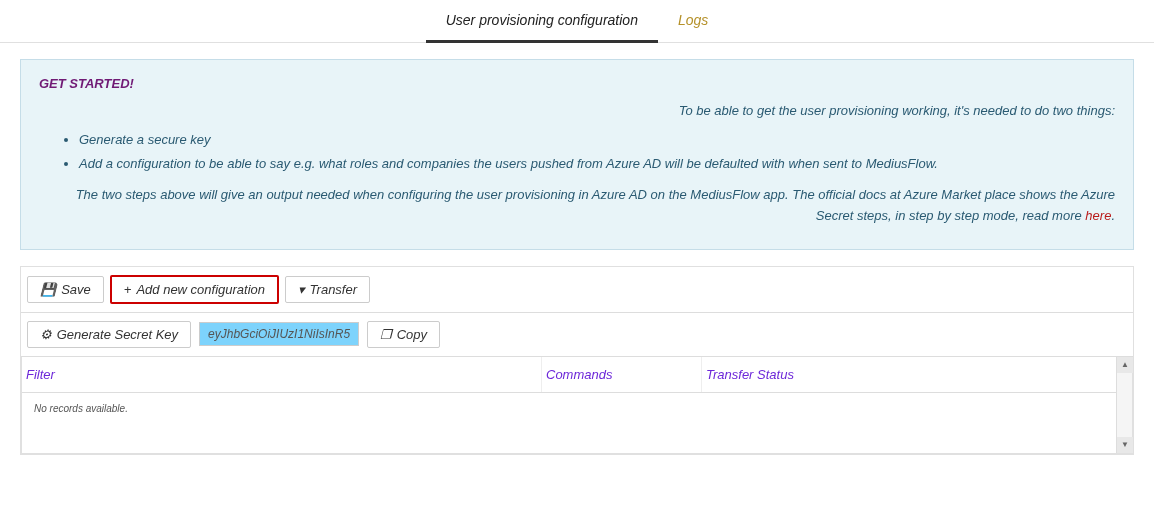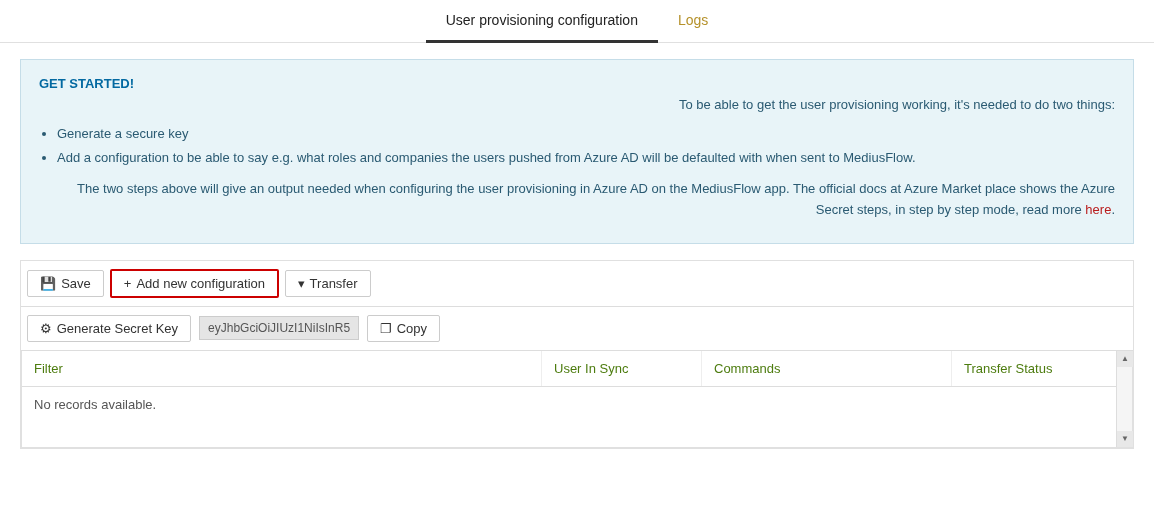--- a/index.html
+++ b/index.html
@@ -1,15 +1,15 @@
 <!DOCTYPE html>
 <html><head>
   <meta charset="utf-8">
   <style>
-    * { box-sizing: border-box; margin: 0; padding: 0; }
+    * { box-sizing: border-box; margin: 0; padding: 0; font-style: italic; }
     body {
       font-family: -apple-system, BlinkMacSystemFont, 'Segoe UI', Arial, sans-serif;
       font-size: 13px;
       background: #fff;
       color: #333;
       width: 1154px;
       min-height: 509px;
     }
 
     
@@ -48,28 +48,29 @@
       background: #e8f4f8;
       border: 1px solid #c5dde8;
       padding: 14px 18px;
       margin-bottom: 16px;
       font-size: 13px;
       color: #2a5a72;
       line-height: 1.6;
     }
     .info-box .get-started {
       font-weight: bold;
-      color: #0369a1;
+      color: #701a75;
+      margin-bottom: 6px;
     }
     .info-box p {
       margin-bottom: 8px;
       text-align: right;
     }
     .info-box ul {
-      margin: 6px 0 10px 18px;
+      margin: 6px 0 10px 40px;
     }
     .info-box ul li {
       margin-bottom: 4px;
     }
     .info-box a {
       color: #b91c1c;
       text-decoration: none;
     }
 
     
@@ -120,21 +121,21 @@
       background: #fff;
       color: #333;
       border-radius: 2px;
       user-select: none;
     }
     .key-input {
       border: 1px solid #ccc;
       padding: 4px 8px;
       font-size: 12px;
       color: #555;
-      background: #e5e5e5;
+      background: #7dd3fc;
       width: 160px;
       text-align: right;
     }
     .btn-copy {
       display: flex;
       align-items: center;
       gap: 5px;
       padding: 5px 12px;
       font-size: 13px;
       cursor: pointer;
@@ -151,33 +152,33 @@
       border-top: none;
       position: relative;
     }
     .table-header {
       display: grid;
       grid-template-columns: 1fr 160px 250px 180px;
       border-bottom: 1px solid #ddd;
       background: #fff;
     }
     .table-header-cell {
-      padding: 10px 12px;
-      font-size: 13px;
-      color: #4d7c0f;
+      padding: 10px 4px;
+      font-size: 13px;
+      color: #6d28d9;
       font-weight: normal;
       border-right: 1px solid #eee;
     }
     .table-header-cell:last-child {
       border-right: none;
     }
     .table-body {
       padding: 10px 12px;
       color: #555;
-      font-size: 13px;
+      font-size: 10px;
       min-height: 60px;
     }
 
     
     .scrollbar-area {
       position: absolute;
       right: 0;
       top: 0;
       bottom: 0;
       width: 16px;
@@ -252,21 +253,20 @@
       <input class="key-input" type="text" readonly="" value="eyJhbGciOiJIUzI1NiIsInR5" style="">
       <button class="btn-copy">
         <span>❐</span>
         <span>Copy</span>
       </button>
     </div>
 
     <div class="table-wrapper">
       <div class="table-header">
         <div class="table-header-cell">Filter</div>
-        <div class="table-header-cell">User In Sync</div>
         <div class="table-header-cell">Commands</div>
         <div class="table-header-cell">Transfer Status</div>
       </div>
       <div class="table-body">
         <span>No records available.</span>
       </div>
       <div class="scrollbar-area">
         <div class="scrollbar-btn">▲</div>
         <div class="scrollbar-btn">▼</div>
       </div>

